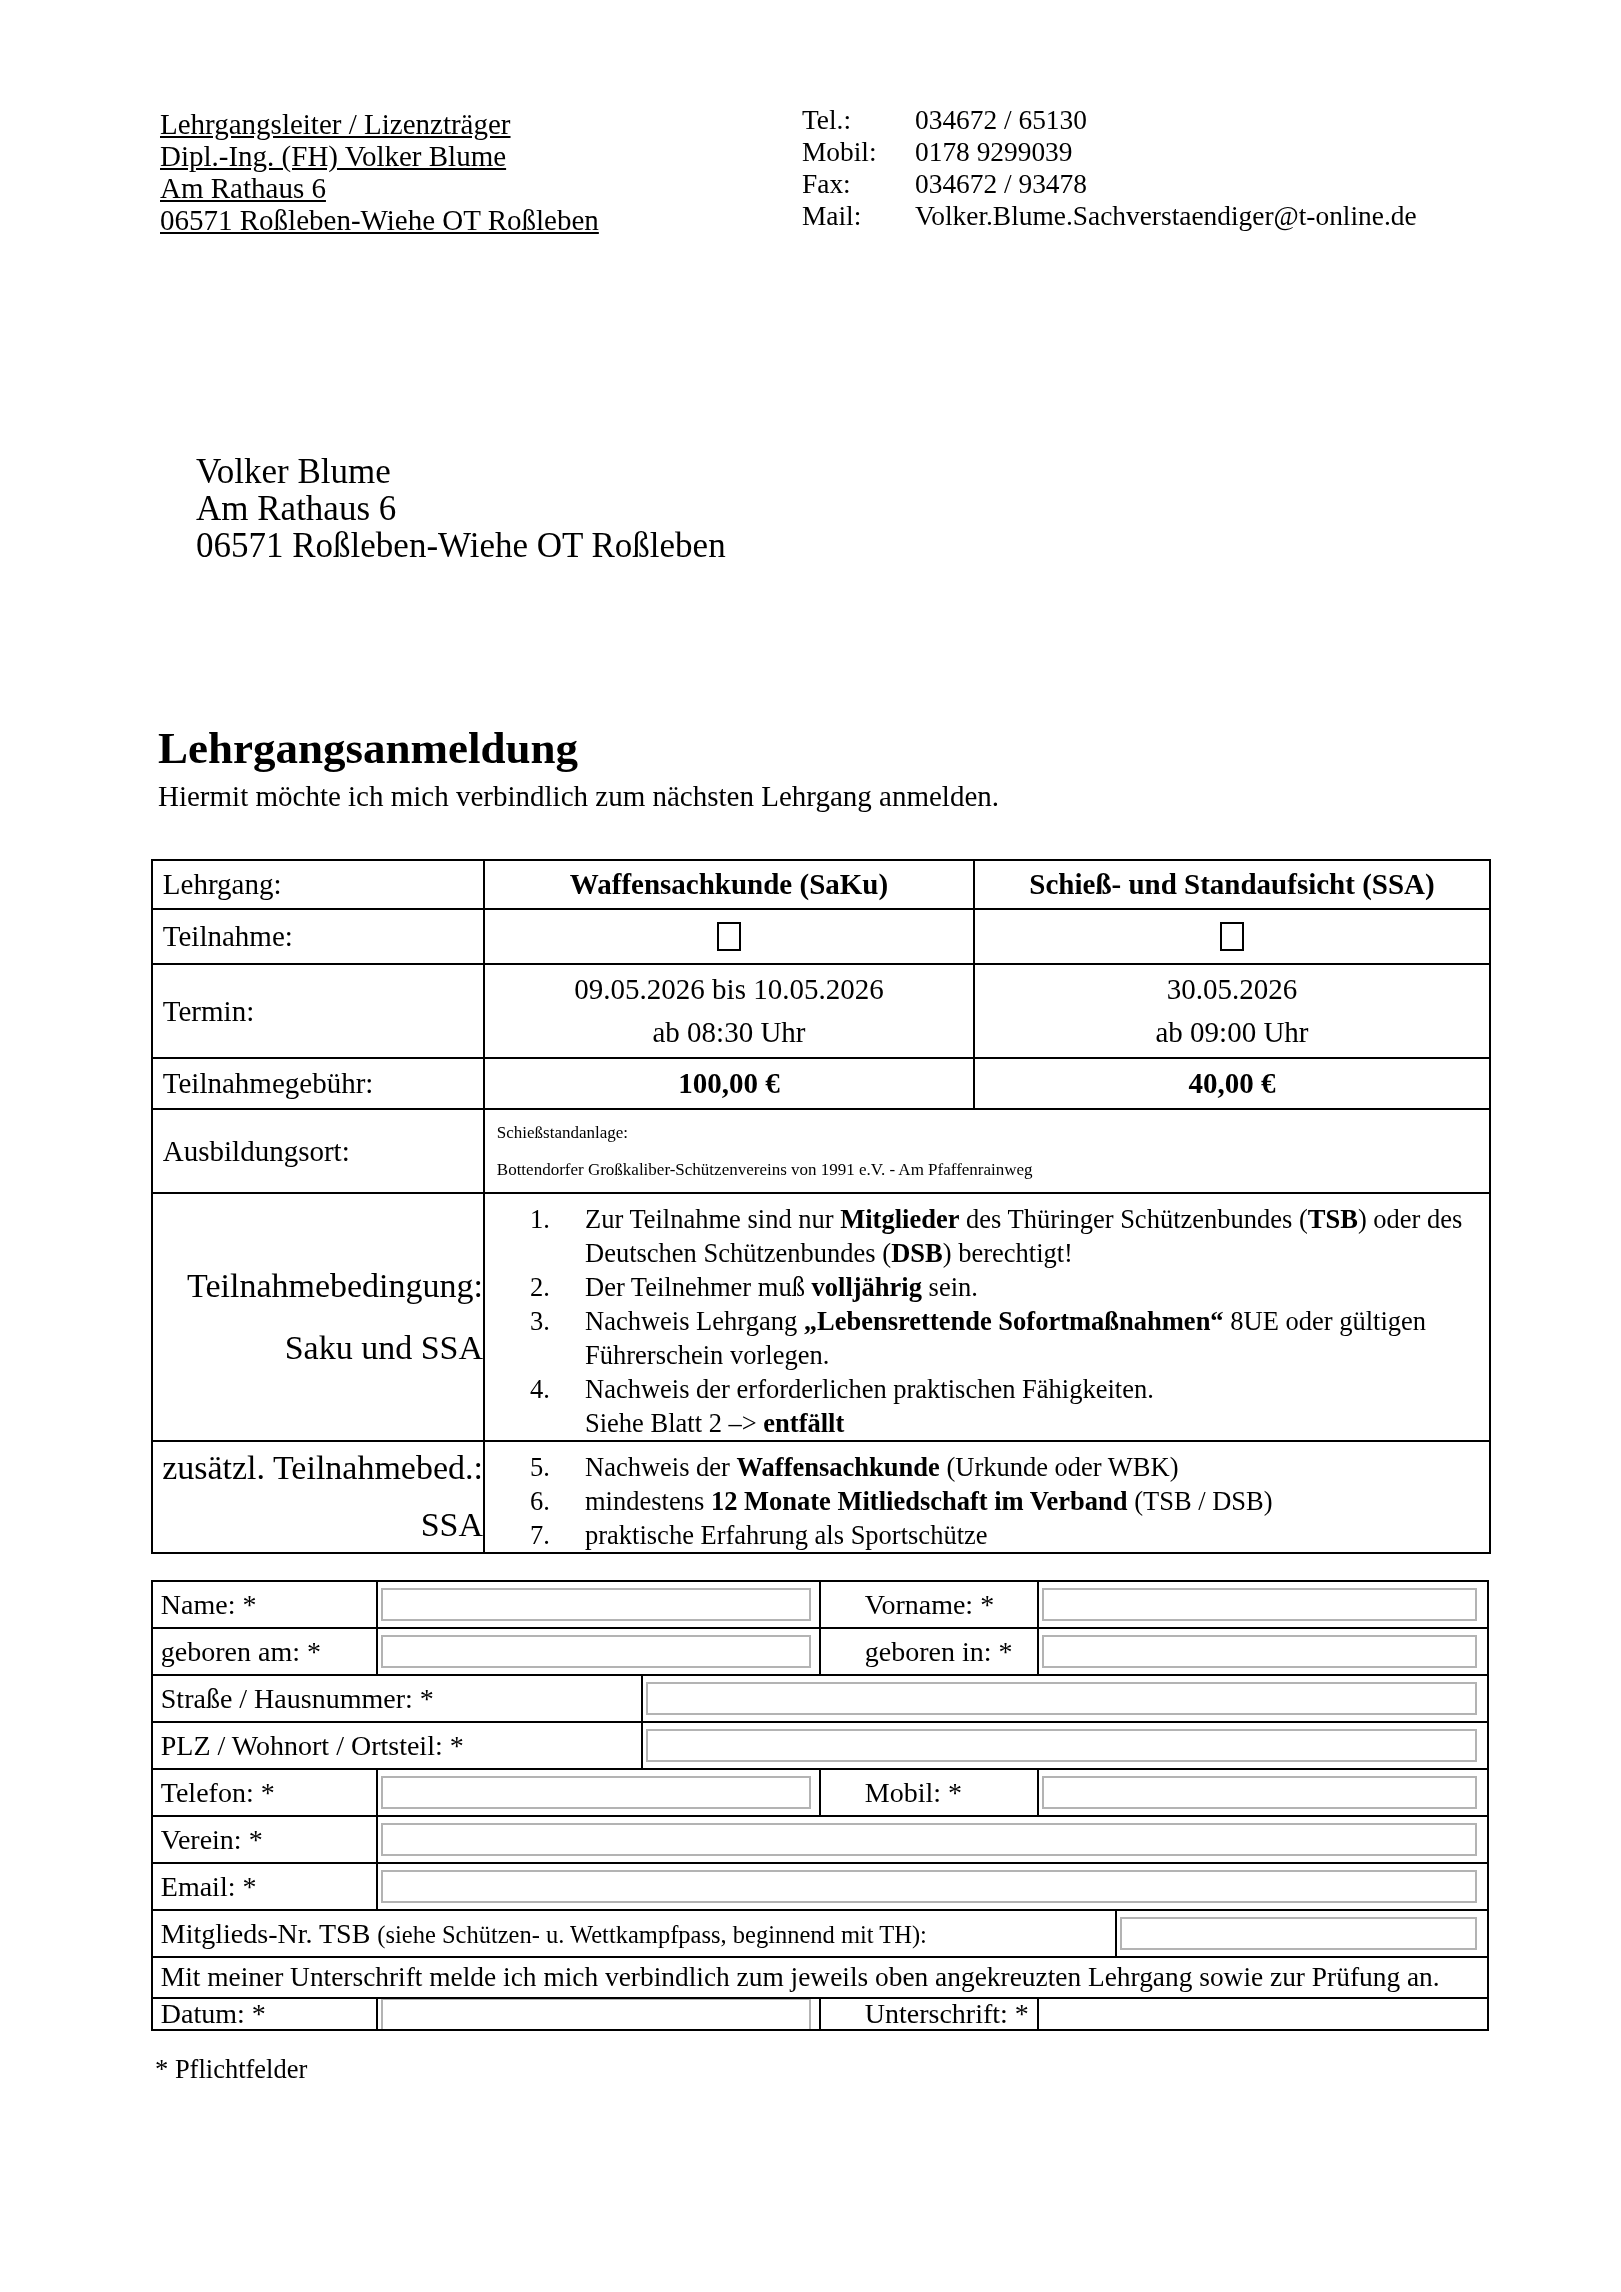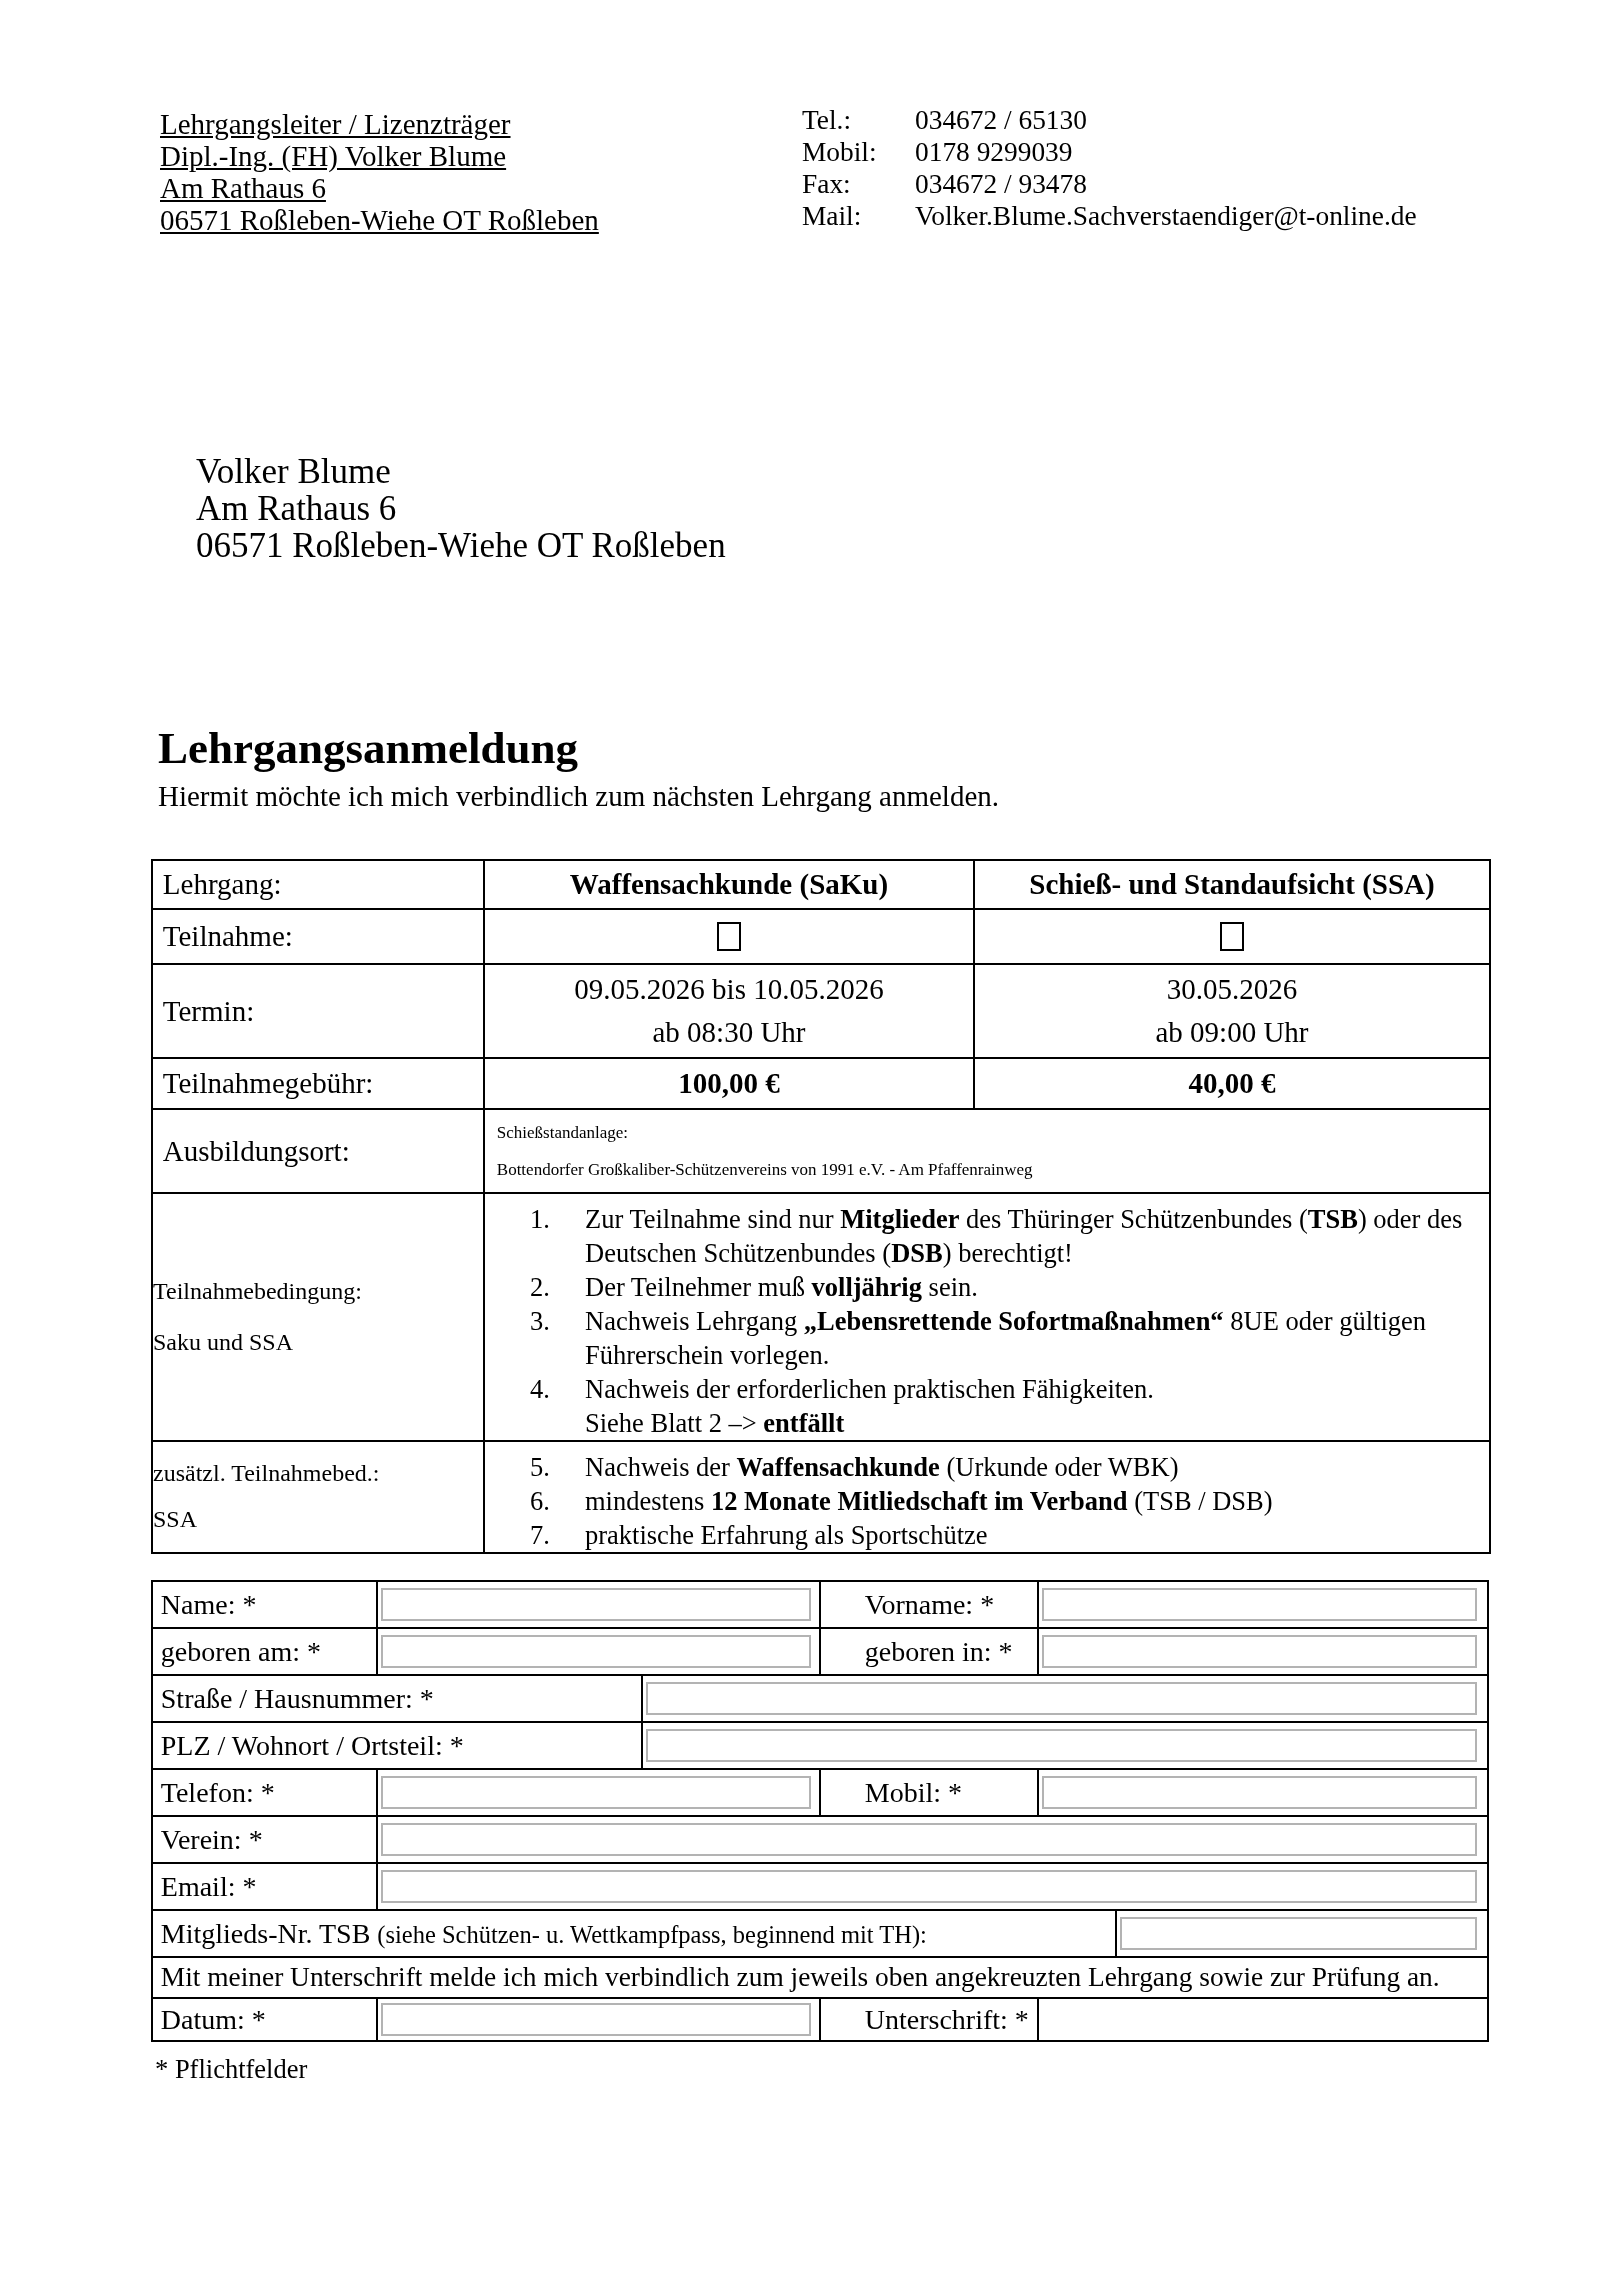--- a/index.html
+++ b/index.html
@@ -35,21 +35,21 @@
     padding:0; vertical-align:middle; overflow:hidden;
   }
   .rowlabel { font-size:29px; padding-left:9.8px !important; }
   .ccenter { text-align:center; }
   .cbold { font-weight:bold; font-size:29px; }
   .termin { font-size:29px; line-height:43px; }
   .r-lehrgang { height:49px; } .r-teilnahme { height:55px; } .r-termin { height:94px; }
   .r-gebuehr { height:51px; } .r-ort { height:84px; } .r-bedingung { height:241px; } .r-zusatz { height:102px; }
   .cbx { display:inline-block; width:19.6px; height:25.5px; border:2.9px solid #000; vertical-align:middle; background:#fff; }
   .ort-cell { font-size:17px; line-height:37px; padding:3.9px 0 3.9px 11.8px !important; vertical-align:middle; }
-  .cond-label { text-align:left; font-size:24px; }
+  .cond-label { text-align:right; font-size:34px; }
   .cond-label .l1 { margin-bottom:23.5px; }
   .zus-label .l1 { margin-bottom:19.6px; }
   .list-cell { vertical-align:top; padding-top:7.8px !important; }
   .oli { display:flex; font-size:26.5px; line-height:34px; }
   .onum { flex:none; width:55px; padding-left:45px; box-sizing:content-box; }
   .otext { flex:1; padding-right:22px; }
 
   
   .form { position:absolute; left:151px; top:1580px; width:1338px; border:2.9px solid #000; box-sizing:border-box; background:#fff; }
   .frow { display:flex; border-bottom:2.9px solid #000; height:45px; align-items:stretch; }
@@ -64,21 +64,21 @@
   .wD1 { width:964px; flex:none; } .wD2 { width:368px; flex:none; }
   .wfull { width:1332px; flex:none; }
   input.fbox {
     flex:1; min-width:0; margin:3.9px 7.8px 3.9px 2.9px; height:33px;
     border:2px solid #b3b3b3; background:#fff; box-sizing:border-box;
     font-family:"Liberation Serif","DejaVu Serif",serif; font-size:24.5px; padding:0 5.9px; outline:none;
   }
   .mitglied-small { font-size:24.5px; }
   .consent-row { height:39px; }
   .consent-text { font-size:27.4px; padding-left:7.8px; white-space:nowrap; }
-  .datum-row { height:41px; }
+  .datum-row { height:30px; }
   .footnote { position:absolute; left:155px; top:2054px; font-size:26.5px; }
 </style>
 </head>
 <body>
 
 <div class="page">
 
   <div class="header-left">
     <div>Lehrgangsleiter / Lizenzträger</div>
     <div>Dipl.-Ing. (FH) Volker Blume</div>

